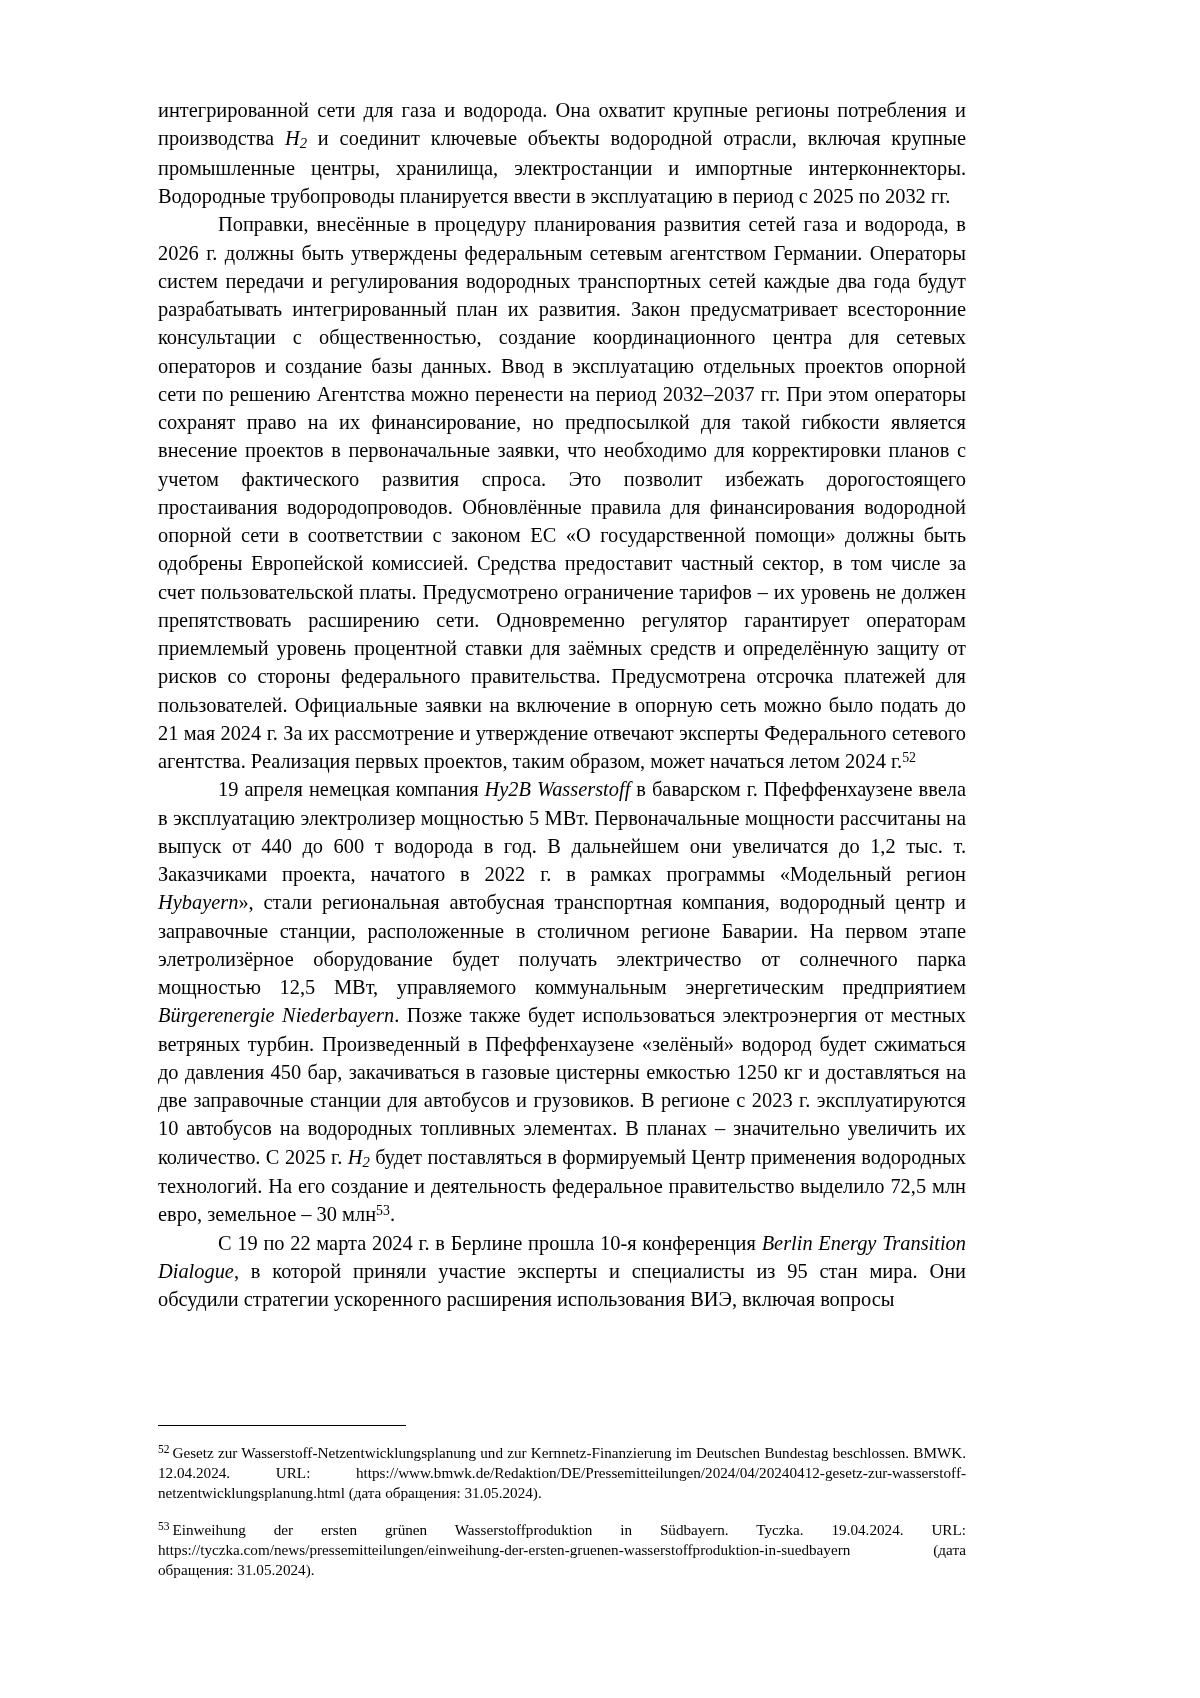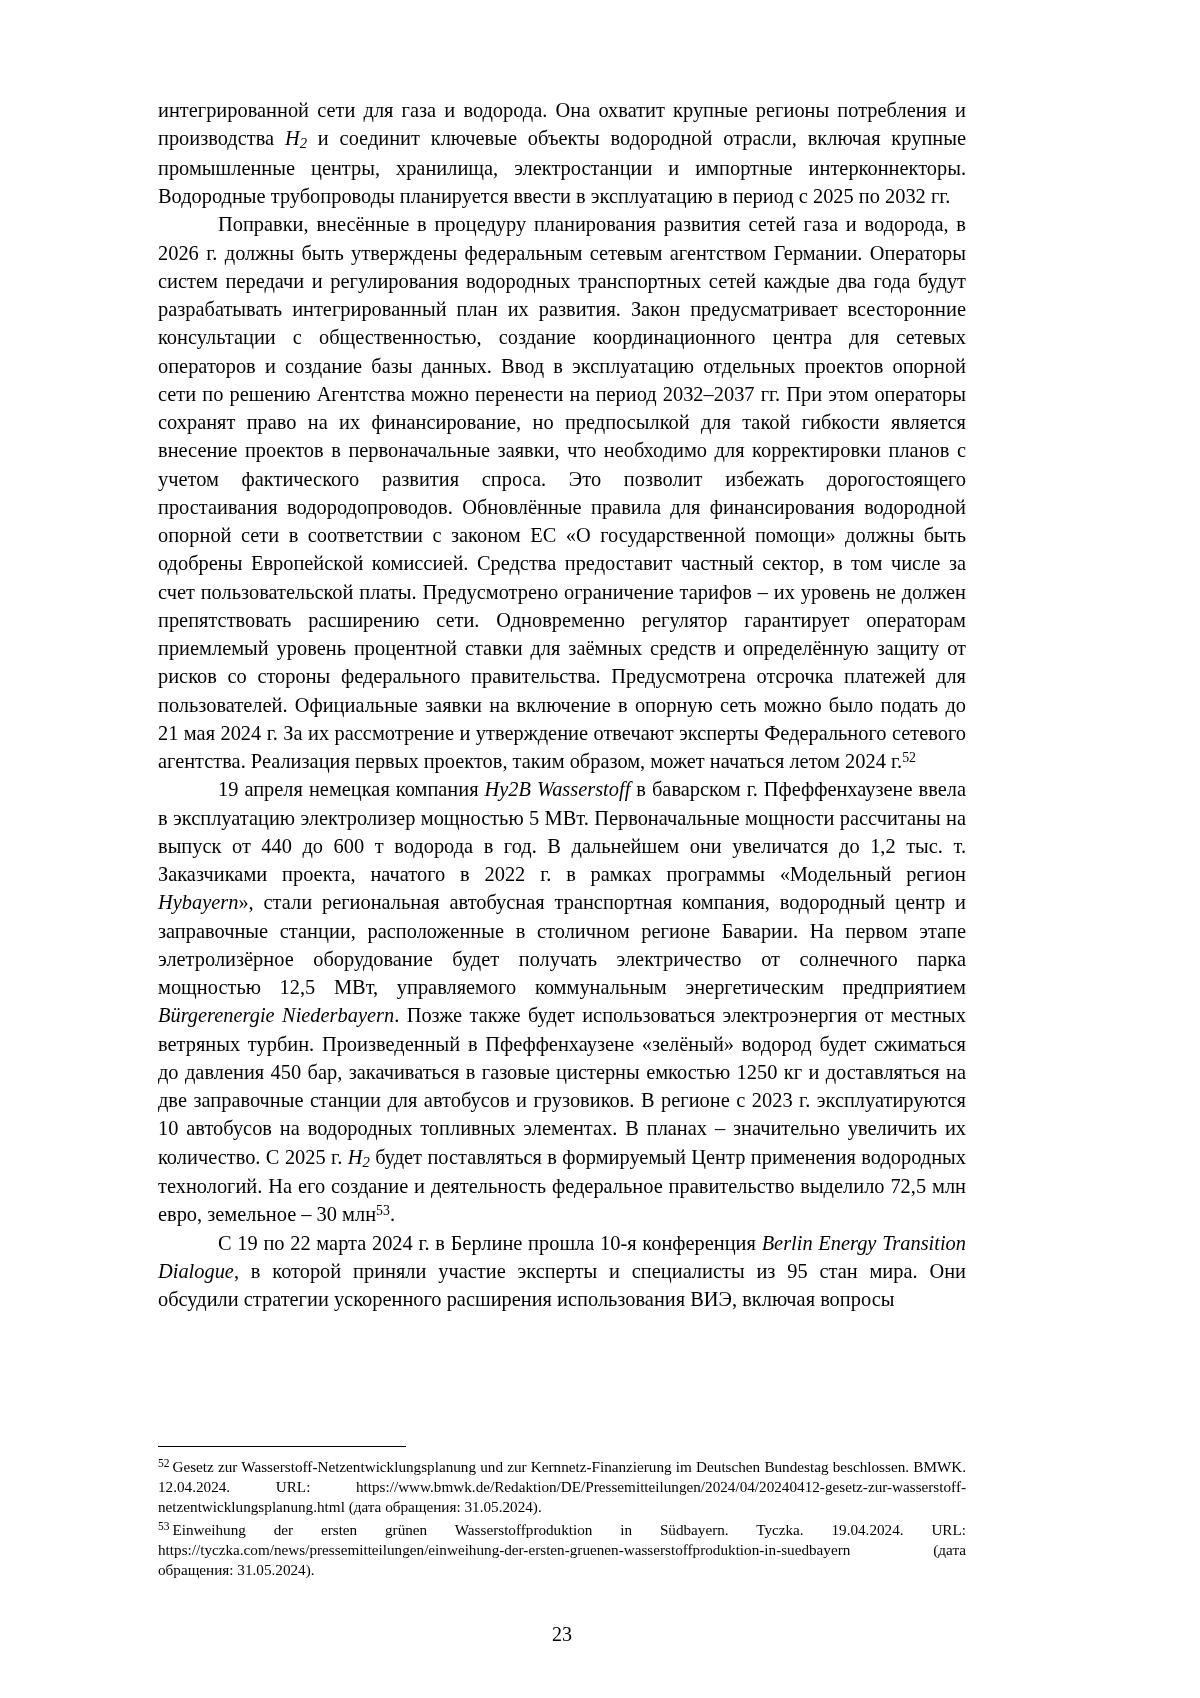--- a/index.html
+++ b/index.html
@@ -55,21 +55,21 @@
   .fn-rule {
     width: 248px;
     height: 1px;
     background: #000;
     margin-bottom: 9px;
   }
   .footnote {
     font-size: 15.2px;
     line-height: 1.32;
     text-align: justify;
-    margin: 2px 0 0 0;
+    margin: 16px 0 0 0;
   }
   .footnote .num {
     font-size: 11.5px;
     vertical-align: 0.42em;
     margin-right: 3px;
   }
   .page-number {
     position: absolute;
     left: 0;
     right: 0;
@@ -91,14 +91,13 @@
     </div>
 
   <div class="footnote-area">
     <div class="fn-rule"></div>
     <div id="footnotes">
         <p class="footnote"><span class="num">52</span><span>Gesetz zur Wasserstoff-Netzentwicklungsplanung und zur Kernnetz-Finanzierung im Deutschen Bundestag beschlossen. BMWK. 12.04.2024. URL: https://www.bmwk.de/Redaktion/DE/Pressemitteilungen/2024/04/20240412-gesetz-zur-wasserstoff-netzentwicklungsplanung.html (дата обращения: 31.05.2024).</span></p>
         <p class="footnote"><span class="num">53</span><span>Einweihung der ersten grünen Wasserstoffproduktion in Südbayern. Tyczka. 19.04.2024. URL: https://tyczka.com/news/pressemitteilungen/einweihung-der-ersten-gruenen-wasserstoffproduktion-in-suedbayern (дата обращения: 31.05.2024).</span></p>
       </div>
   </div>
 
-  <div class="page-number">23</div>
 </div>
 
 </body></html>

